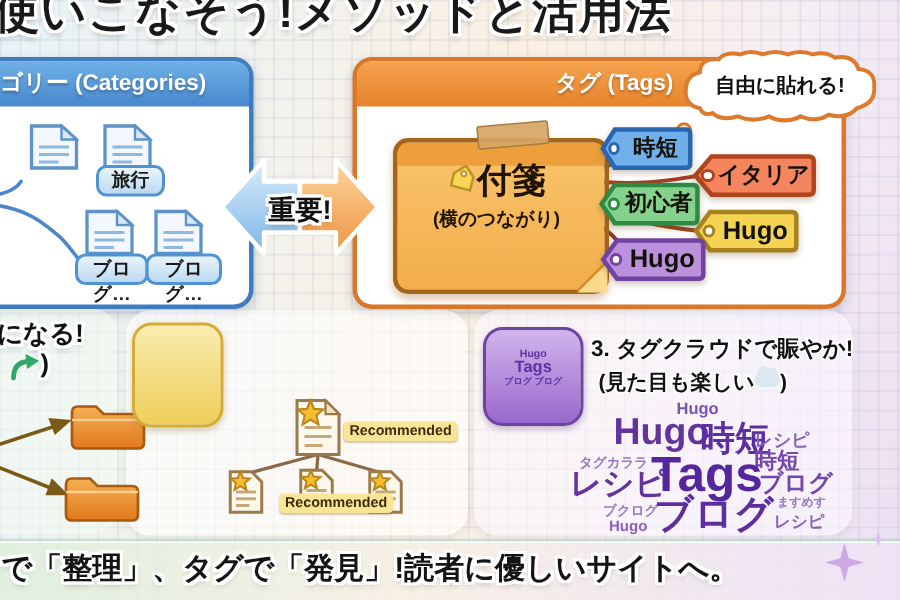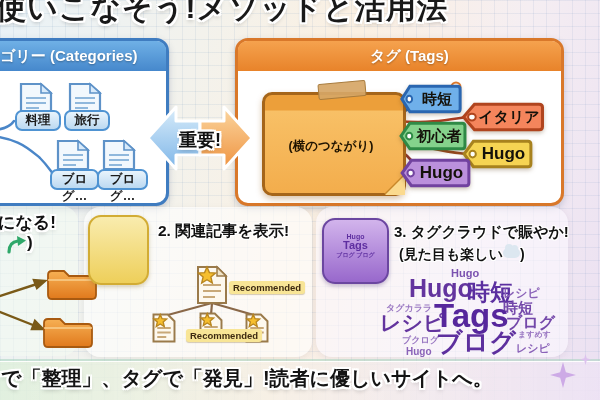--- a/index.html
+++ b/index.html
@@ -261,31 +261,36 @@
       <path d="M45 26 q5 -14 -11 -16" fill="none" stroke="#caa52e" stroke-width="3"></path>
       <polygon points="33,5 28,10 36,13" fill="#caa52e"></polygon>
       <polygon points="40,40 43,47 51,47.5 45,52.5 47,60 40,55.7 33,60 35,52.5 29,47.5 37,47" fill="#f5b82e" stroke="#c8871a" stroke-width="1.5"></polygon>
     </g>
 
     <g transform="translate(327,230)">
       <path d="M10 36 a8 8 0 0 1 -1 -16 a11 11 0 0 1 20 -6 a10 10 0 0 1 15 6 a8 8 0 0 1 0 16 Z" fill="#ffffff" stroke="#7a52a8" stroke-width="1.8"></path>
     </g>
   </svg>
 
-  <div class="abs pill" style="left:15px;top:110px;width:42px;">料理</div>
   <div class="abs pill" style="left:64px;top:110px;width:42px;">旅行</div>
   <div class="abs pill" style="left:50px;top:169px;width:45px;">ブログ…</div>
   <div class="abs pill" style="left:97px;top:169px;width:47px;">ブログ…</div>
 
   <div class="abs cmp2 ow">重要!</div>
 
   <div class="abs note">
       <span class="fold"></span>
     </div>
   <div class="abs tape"></div>
+  <div class="abs note-ttl">
+    <svg width="20" height="20" viewBox="0 0 24 24" style="vertical-align:-3px;transform:rotate(-32deg);">
+      <path d="M3 10 L10 3 H20 Q21.5 3 21.5 4.5 V14 L13.5 21.5 Z" fill="#f8d554" stroke="#b8922a" stroke-width="2"></path>
+      <circle cx="16.5" cy="7.5" r="2" fill="#fff" stroke="#b8922a" stroke-width="1.5"></circle>
+    </svg><span>付箋</span>
+  </div>
   <div class="abs note-sub">(横のつながり)</div>
 
   <div class="abs tag t0">
     <svg viewBox="0 0 100 40" preserveAspectRatio="none">
         <path d="M16 3 H93 Q97 3 97 7 V33 Q97 37 93 37 H16 L3 20 Z" stroke-width="3" vector-effect="non-scaling-stroke"></path>
         <circle cx="15" cy="20" r="4.5" fill="#fdfdfd" stroke-width="2" vector-effect="non-scaling-stroke"></circle>
       </svg>
     <span class="lbl">時短</span>
   </div>
   <div class="abs tag t1">
@@ -310,30 +315,35 @@
     <span class="lbl">Hugo</span>
   </div>
   <div class="abs tag t4">
     <svg viewBox="0 0 100 40" preserveAspectRatio="none">
         <path d="M16 3 H93 Q97 3 97 7 V33 Q97 37 93 37 H16 L3 20 Z" stroke-width="3" vector-effect="non-scaling-stroke"></path>
         <circle cx="15" cy="20" r="4.5" fill="#fdfdfd" stroke-width="2" vector-effect="non-scaling-stroke"></circle>
       </svg>
     <span class="lbl">Hugo</span>
   </div>
 
+  <div class="abs bubble">
+    <svg viewBox="0 0 130 46" preserveAspectRatio="none">
+      <path d="M14 36 Q4 34 5 25 Q5 16 14 14 Q14 5 26 6 Q30 1 40 3 Q46 0 54 3 Q62 0 70 3 Q78 0 86 3 Q94 1 100 5 Q112 3 115 12 Q126 13 125 23 Q126 33 114 36 Q108 43 96 40 Q88 45 78 41 Q68 46 58 41 Q48 45 38 41 Q28 44 22 39 Q16 41 14 36 Z" fill="#ffffff" stroke="#dd7a2e" stroke-width="2.5"></path>
+    </svg>
+    <span class="txt">自由に貼れる!</span>
+  </div>
 
   <div class="abs frag1 ow">になる!</div>
   <svg class="abs" style="left:5px;top:234px;z-index:3;" width="22" height="22" viewBox="0 0 22 22">
     <path d="M4 18 Q4 8 13 7" fill="none" stroke="#2fa86a" stroke-width="3.2" stroke-linecap="round"></path>
     <polygon points="12,2 21,6.5 13,12" fill="#2fa86a"></polygon>
   </svg>
   <div class="abs fragp ow">)</div>
 
   <div class="abs icon-card ic-yellow"></div>
-  <div class="abs h2 ow1">2. 関連記事を表示!</div>
   <div class="badge b1">Recommended</div>
   <div class="badge b2">Recommended</div>
 
   <div class="abs icon-card ic-purple">
     <div class="ic-cloud-words">
       <span class="icw-top">Hugo</span>
       <span class="icw-mid">Tags</span>
       <span class="icw-bot">ブログ ブログ</span>
     </div>
   </div>

